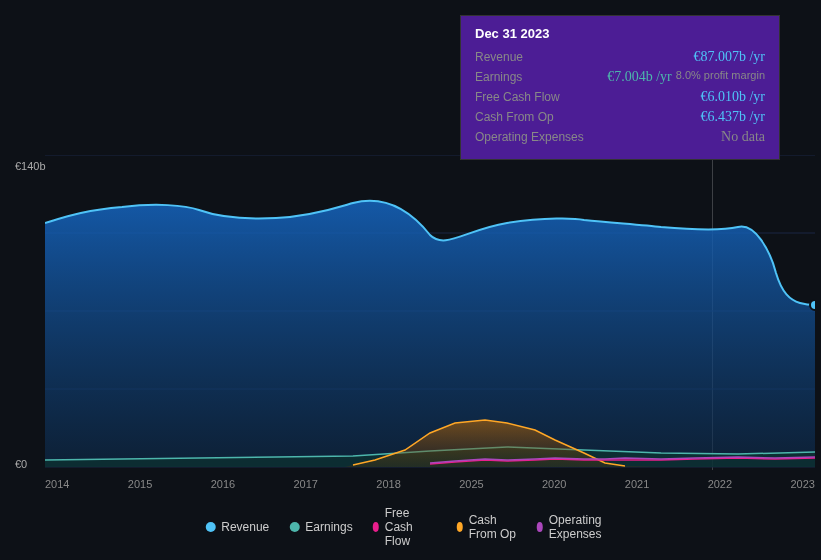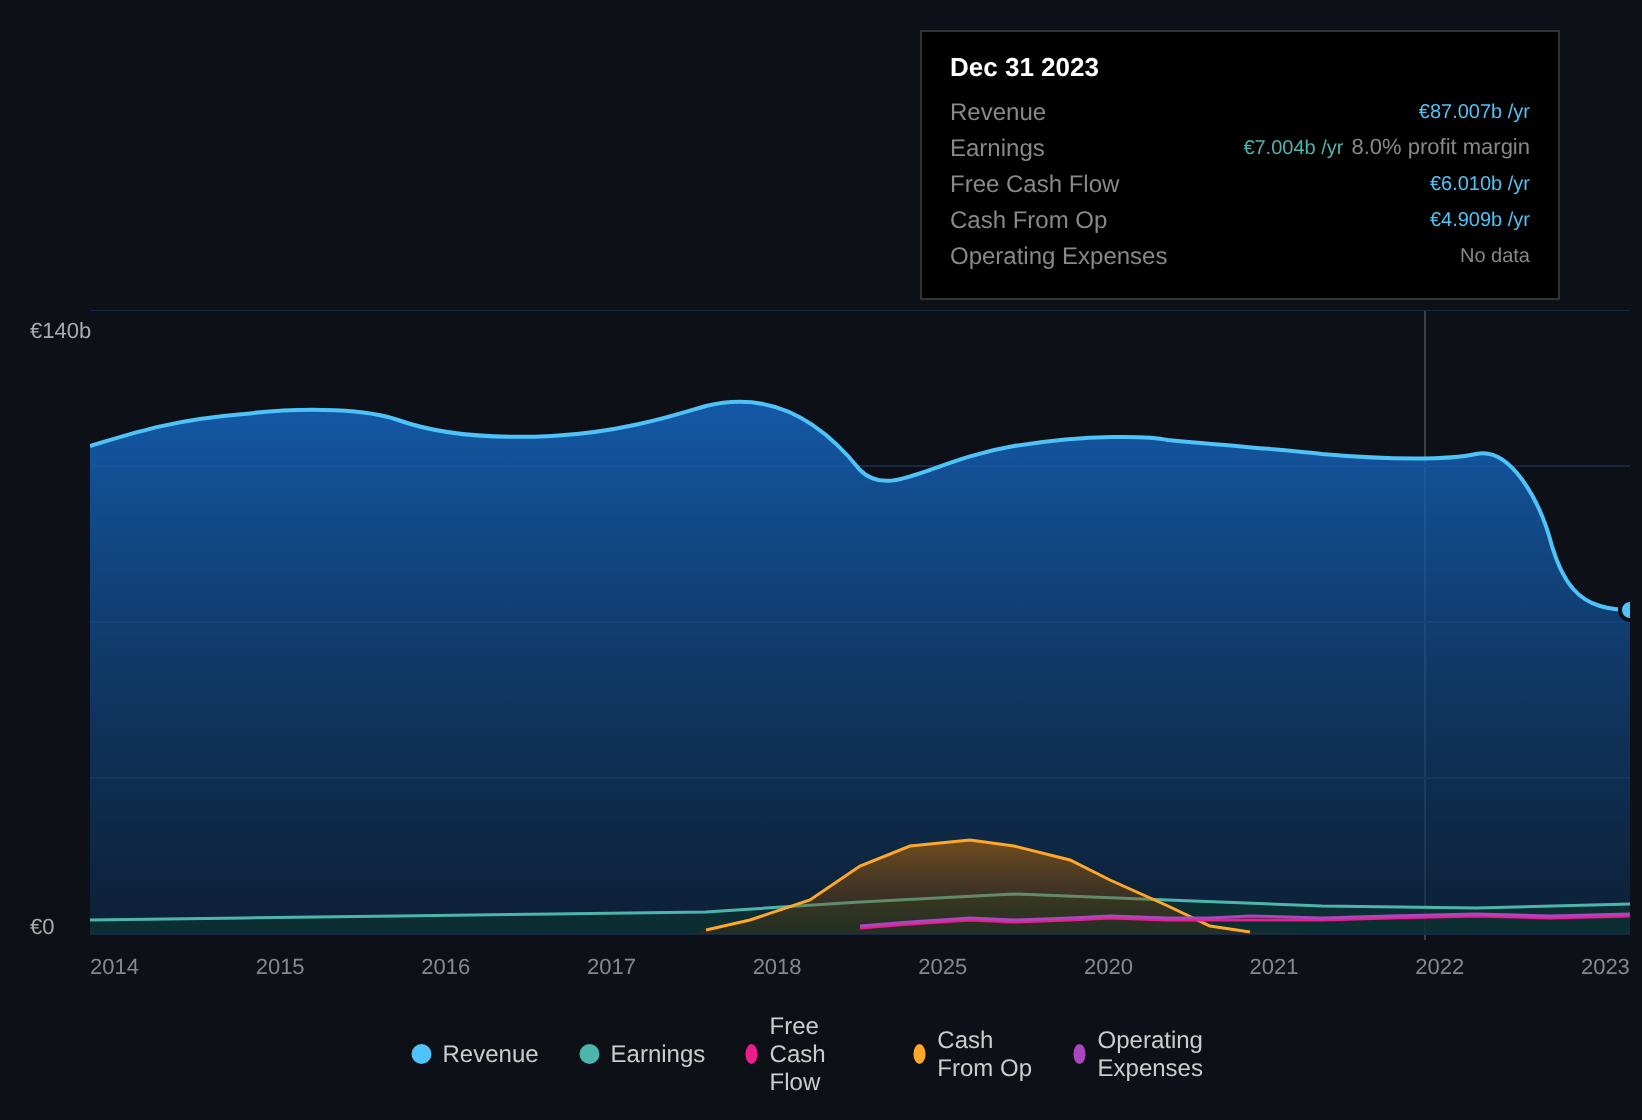--- a/index.html
+++ b/index.html
@@ -16,21 +16,21 @@
       width: 821px;
       height: 560px;
       position: relative;
     }
 
     
     .tooltip-box {
       position: absolute;
       top: 15px;
       left: 460px;
-      background: #000000;
+      background: #4c1d95;
       border: 1px solid #333;
       padding: 10px 14px;
       min-width: 320px;
       z-index: 10;
     }
 
     .tooltip-date {
       color: #fff;
       font-size: 13px;
       font-weight: bold;
@@ -45,21 +45,22 @@
       font-size: 12px;
     }
 
     .tooltip-label {
       color: #888;
       min-width: 120px;
     }
 
     .tooltip-value {
       color: #fff;
-      font-size: 10px;
+      font-size: 14px;
+      font-family: Liberation Serif, serif;
     }
 
     .tooltip-value.blue { color: #4fc3f7; }
     .tooltip-value.teal { color: #4db6ac; }
 
     .profit-margin {
       color: #888;
       font-size: 11px;
       margin-left: 0;
     }
@@ -155,32 +156,32 @@
 <div class="chart-container">
 
   <div class="tooltip-box">
     <div class="tooltip-date">Dec 31 2023</div>
     <div class="tooltip-row">
       <span class="tooltip-label">Revenue</span>
       <span class="tooltip-value blue">€87.007b /yr</span>
     </div>
     <div class="tooltip-row">
       <span class="tooltip-label">Earnings</span>
-      <span style="display:flex;align-items:flex-end;gap:4px;">
+      <span style="display:flex;align-items:flex-start;gap:4px;">
         <span class="tooltip-value teal">€7.004b /yr</span>
         <span class="profit-margin">8.0% profit margin</span>
       </span>
     </div>
     <div class="tooltip-row">
       <span class="tooltip-label">Free Cash Flow</span>
       <span class="tooltip-value blue">€6.010b /yr</span>
     </div>
     <div class="tooltip-row">
       <span class="tooltip-label">Cash From Op</span>
-      <span class="tooltip-value blue">€4.909b /yr</span>
+      <span class="tooltip-value blue">€6.437b /yr</span>
     </div>
     <div class="tooltip-row">
       <span class="tooltip-label">Operating Expenses</span>
       <span class="tooltip-value no-data">No data</span>
     </div>
   </div>
 
   <div class="y-axis-top">€140b</div>
   <div class="y-axis-bottom">€0</div>
 

